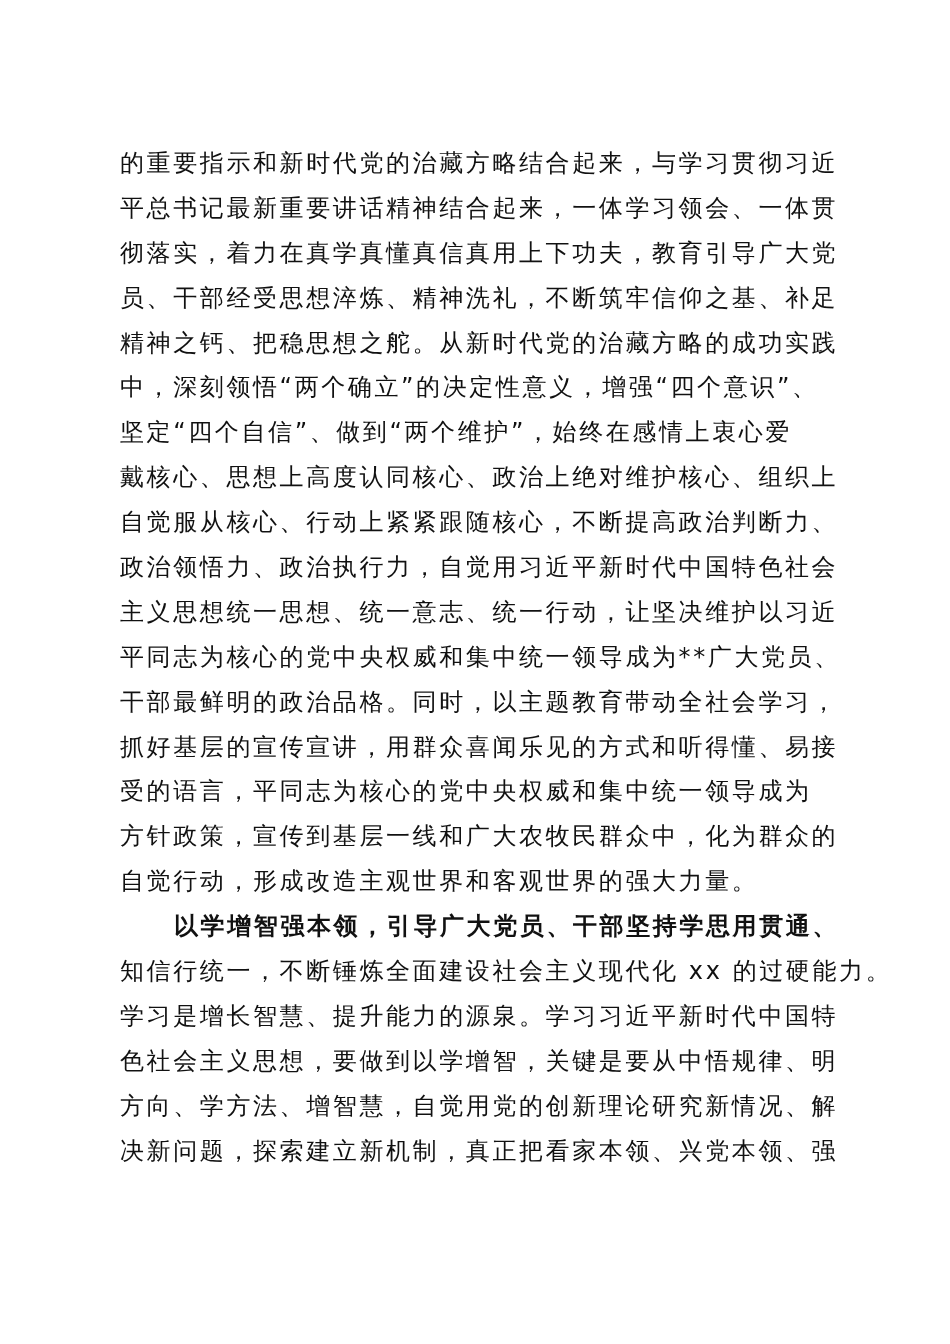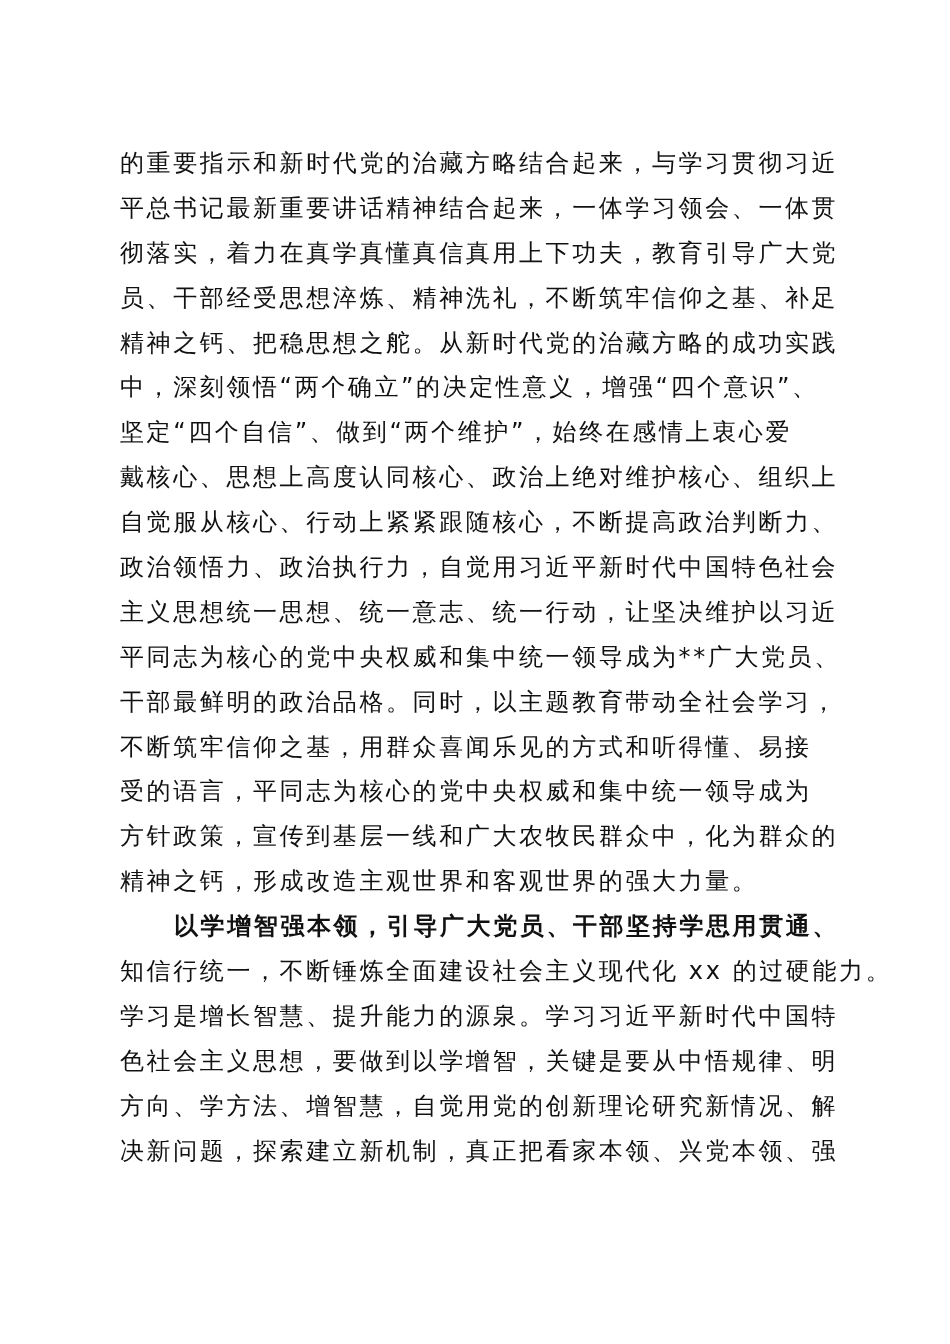--- a/index.html
+++ b/index.html
@@ -53,24 +53,24 @@
       <div class="line">员、干部经受思想淬炼、精神洗礼，不断筑牢信仰之基、补足</div>
       <div class="line">精神之钙、把稳思想之舵。从新时代党的治藏方略的成功实践</div>
       <div class="line">中，深刻领悟“两个确立”的决定性意义，增强“四个意识”、</div>
       <div class="line">坚定“四个自信”、做到“两个维护”，始终在感情上衷心爱</div>
       <div class="line">戴核心、思想上高度认同核心、政治上绝对维护核心、组织上</div>
       <div class="line">自觉服从核心、行动上紧紧跟随核心，不断提高政治判断力、</div>
       <div class="line">政治领悟力、政治执行力，自觉用习近平新时代中国特色社会</div>
       <div class="line">主义思想统一思想、统一意志、统一行动，让坚决维护以习近</div>
       <div class="line">平同志为核心的党中央权威和集中统一领导成为**广大党员、</div>
       <div class="line">干部最鲜明的政治品格。同时，以主题教育带动全社会学习，</div>
-      <div class="line">不断筑牢信仰之基，用群众喜闻乐见的方式和听得懂、易接</div>
+      <div class="line">抓好基层的宣传宣讲，用群众喜闻乐见的方式和听得懂、易接</div>
       <div class="line">受的语言，平同志为核心的党中央权威和集中统一领导成为</div>
       <div class="line">方针政策，宣传到基层一线和广大农牧民群众中，化为群众的</div>
-      <div class="line">精神之钙，形成改造主观世界和客观世界的强大力量。</div>
+      <div class="line">自觉行动，形成改造主观世界和客观世界的强大力量。</div>
     </div>
     <div>
       <div class="line indent">以学增智强本领，引导广大党员、干部坚持学思用贯通、</div>
       <div class="line">知信行统一，不断锤炼全面建设社会主义现代化 xx 的过硬能力。</div>
       <div class="line">学习是增长智慧、提升能力的源泉。学习习近平新时代中国特</div>
       <div class="line">色社会主义思想，要做到以学增智，关键是要从中悟规律、明</div>
       <div class="line">方向、学方法、增智慧，自觉用党的创新理论研究新情况、解</div>
       <div class="line">决新问题，探索建立新机制，真正把看家本领、兴党本领、强</div>
     </div>
   </div>

